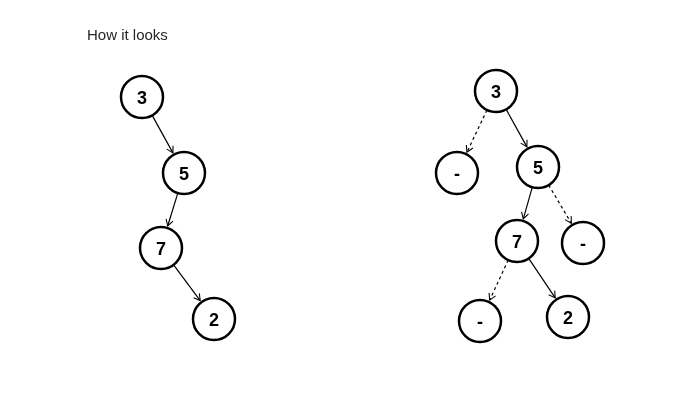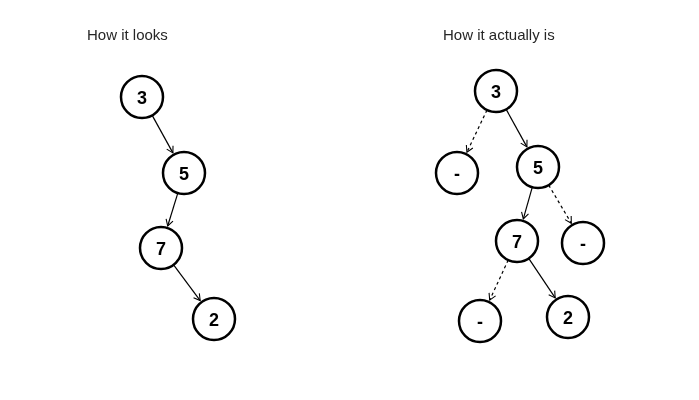--- a/index.html
+++ b/index.html
@@ -39,21 +39,20 @@
     text-anchor: middle;
   }
   .edge { stroke: #000000; stroke-width: 1.2px; fill: none; }
   .edge.dashed { stroke-dasharray: 3 3; }
 </style>
 </head>
 <body>
 
 <div class="canvas">
   <div class="diagram-title title-left">How it looks</div>
-  <div class="diagram-title title-right">How it actually is</div>
   <svg id="tree-svg" viewBox="0 0 699 400" xmlns="http://www.w3.org/2000/svg">
     <defs>
       <marker id="arrowhead" viewBox="0 0 10 10" refX="8" refY="5" markerWidth="9" markerHeight="9" orient="auto" markerUnits="userSpaceOnUse">
         <path d="M1,1 L8,5 L1,9" fill="none" stroke="#000000" stroke-width="1.2"></path>
       </marker>
     </defs>
   <g>
         <line x1="152.2" y1="115.4" x2="172.9" y2="152.9" class="edge" marker-end="url(#arrowhead)"></line>
         <line x1="177.8" y1="193.1" x2="167.7" y2="226.0" class="edge" marker-end="url(#arrowhead)"></line>
         <line x1="173.6" y1="264.8" x2="200.2" y2="300.6" class="edge" marker-end="url(#arrowhead)"></line>

